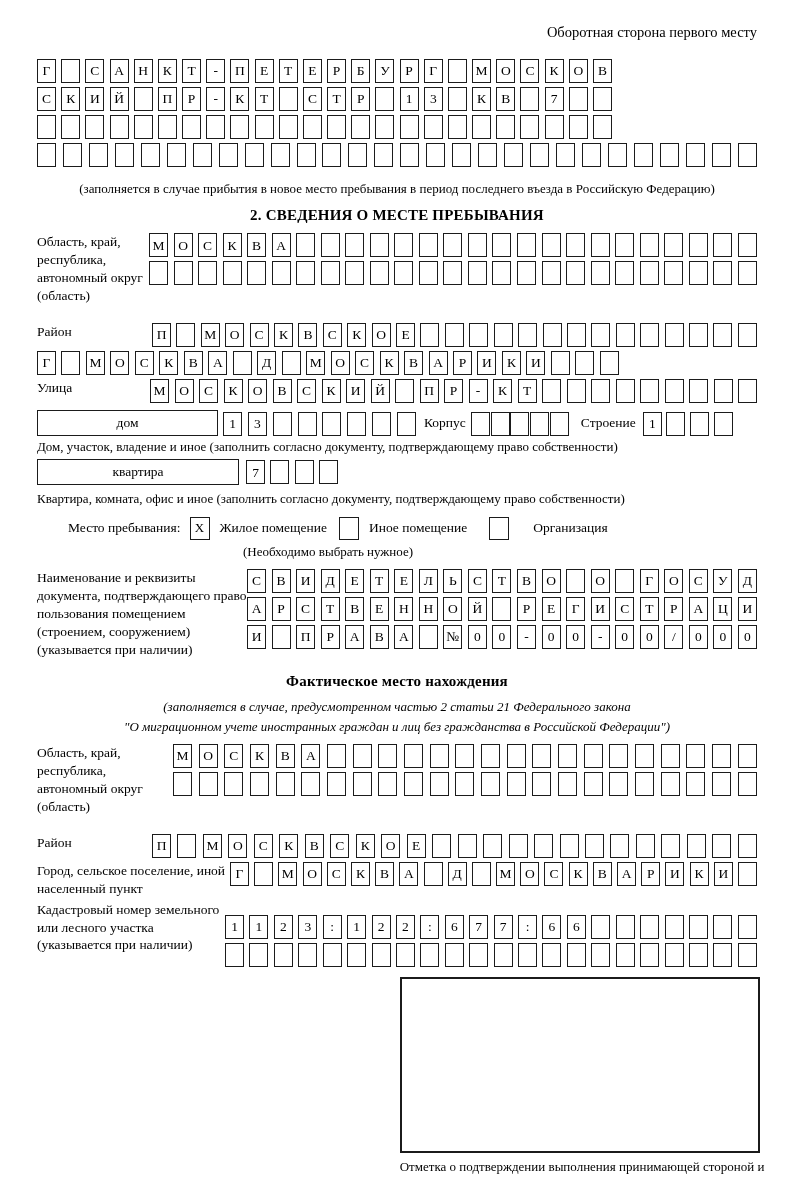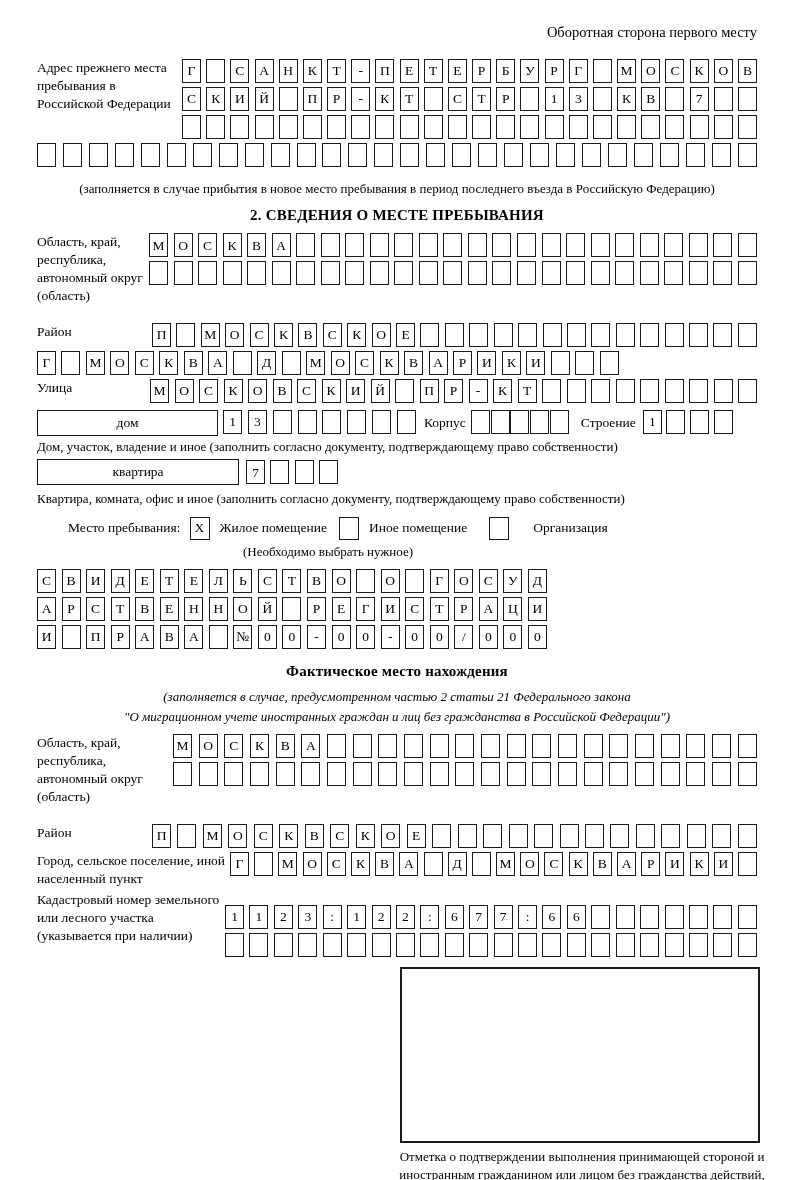--- a/index.html
+++ b/index.html
@@ -55,21 +55,20 @@
   .note-lines { font-size:13px; line-height:1.55;font-style:italic; }
 </style>
 </head>
 <body>
 
 <div class="page">
 
   <div class="header-note">Оборотная сторона первого месту</div>
 
   <div class="frow" style="margin-top:18px">
-    <div class="label lw145">Адрес прежнего места пребывания в Российской Федерации</div>
     <div class="grid">
       <div class="cells w575">
           <div class="cell">Г</div>
           <div class="cell"></div>
           <div class="cell">С</div>
           <div class="cell">А</div>
           <div class="cell">Н</div>
           <div class="cell">К</div>
           <div class="cell">Т</div>
           <div class="cell">-</div>
@@ -322,21 +321,21 @@
         <div class="cell"></div>
         <div class="cell"></div>
         <div class="cell"></div>
         <div class="cell"></div>
         <div class="cell"></div>
         <div class="cell"></div>
         <div class="cell"></div>
       </div>
   </div>
 
-  <div class="frow" style="margin-top:7px; align-items:flex-start">
+  <div class="frow" style="margin-top:7px; align-items:flex-end">
     <div class="long-box" style="width:181px">дом</div>
     <div class="cells w193" style="margin-left:5px">
         <div class="cell">1</div>
         <div class="cell">3</div>
         <div class="cell"></div>
         <div class="cell"></div>
         <div class="cell"></div>
         <div class="cell"></div>
         <div class="cell"></div>
         <div class="cell"></div>
@@ -375,20 +374,21 @@
     <div class="cbox" style="margin-left:9px">X</div>
     <span style="margin-left:10px">Жилое помещение</span>
     <div class="cbox" style="margin-left:12px"></div>
     <span style="margin-left:10px">Иное помещение</span>
     <div class="cbox" style="margin-left:22px"></div>
     <span style="margin-left:24px">Организация</span>
   </div>
   <div class="caption" style="margin-top:4px; margin-left:206px">(Необходимо выбрать нужное)</div>
 
   <div class="frow" style="margin-top:9px">
+    <div class="label lw210">Наименование и реквизиты документа, подтверждающего право пользования помещением (строением, сооружением) (указывается при наличии)</div>
     <div class="grid">
       <div class="cells w510">
           <div class="cell">С</div>
           <div class="cell">В</div>
           <div class="cell">И</div>
           <div class="cell">Д</div>
           <div class="cell">Е</div>
           <div class="cell">Т</div>
           <div class="cell">Е</div>
           <div class="cell">Л</div>

